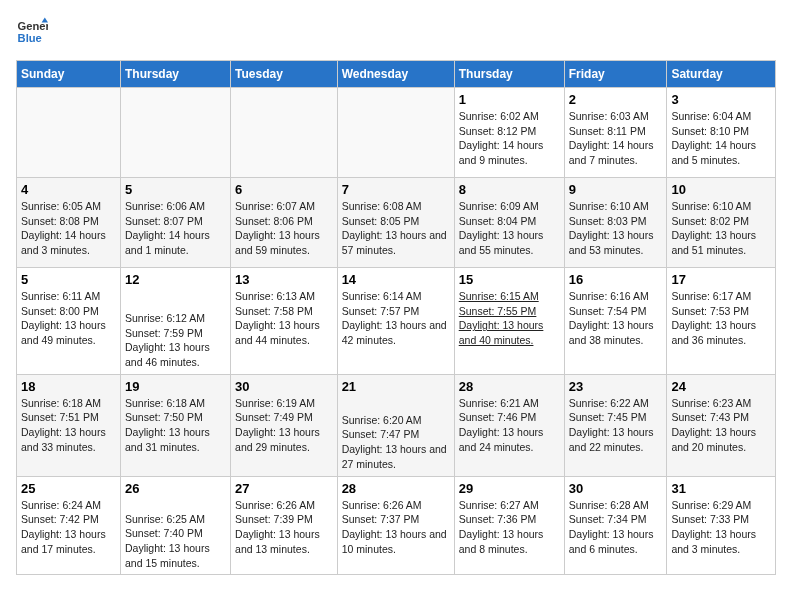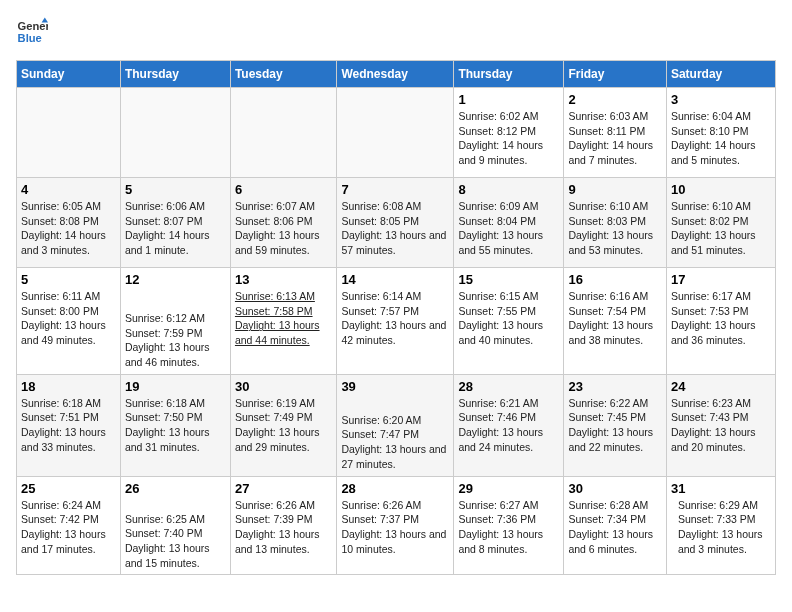--- a/index.html
+++ b/index.html
@@ -183,33 +183,33 @@
 Daylight: 13 hours and 49 minutes.</div>
         </td>
         <td>
           <span class="day-number">12</span>
           <div class="day-info" style="white-space: pre-line; margin-top: 24px;">Sunrise: 6:12 AM
 Sunset: 7:59 PM
 Daylight: 13 hours and 46 minutes.</div>
         </td>
         <td>
           <span class="day-number">13</span>
-          <div class="day-info" style="white-space: pre-line; text-decoration: underline;">Sunrise: 6:13 AM
+          <div class="day-info" style="white-space: pre-line;">Sunrise: 6:13 AM
 Sunset: 7:58 PM
 Daylight: 13 hours and 44 minutes.</div>
         </td>
         <td>
           <span class="day-number">14</span>
           <div class="day-info" style="white-space: pre-line;">Sunrise: 6:14 AM
 Sunset: 7:57 PM
 Daylight: 13 hours and 42 minutes.</div>
         </td>
         <td>
           <span class="day-number">15</span>
-          <div class="day-info" style="white-space: pre-line;">Sunrise: 6:15 AM
+          <div class="day-info" style="white-space: pre-line; text-decoration: underline;">Sunrise: 6:15 AM
 Sunset: 7:55 PM
 Daylight: 13 hours and 40 minutes.</div>
         </td>
         <td>
           <span class="day-number">16</span>
           <div class="day-info" style="white-space: pre-line;">Sunrise: 6:16 AM
 Sunset: 7:54 PM
 Daylight: 13 hours and 38 minutes.</div>
         </td>
         <td>
@@ -232,21 +232,21 @@
 Sunset: 7:50 PM
 Daylight: 13 hours and 31 minutes.</div>
         </td>
         <td>
           <span class="day-number">30</span>
           <div class="day-info" style="white-space: pre-line;">Sunrise: 6:19 AM
 Sunset: 7:49 PM
 Daylight: 13 hours and 29 minutes.</div>
         </td>
         <td>
-          <span class="day-number">39</span>
+          <span class="day-number">21</span>
           <div class="day-info" style="white-space: pre-line; margin-top: 19px;">Sunrise: 6:20 AM
 Sunset: 7:47 PM
 Daylight: 13 hours and 27 minutes.</div>
         </td>
         <td>
           <span class="day-number">28</span>
           <div class="day-info" style="white-space: pre-line;">Sunrise: 6:21 AM
 Sunset: 7:46 PM
 Daylight: 13 hours and 24 minutes.</div>
         </td>
@@ -295,19 +295,19 @@
 Daylight: 13 hours and 8 minutes.</div>
         </td>
         <td>
           <span class="day-number">30</span>
           <div class="day-info" style="white-space: pre-line;">Sunrise: 6:28 AM
 Sunset: 7:34 PM
 Daylight: 13 hours and 6 minutes.</div>
         </td>
         <td>
           <span class="day-number">31</span>
-          <div class="day-info" style="white-space: pre-line; margin-left: 7px;">Sunrise: 6:29 AM
+          <div class="day-info" style="white-space: pre-line;">Sunrise: 6:29 AM
 Sunset: 7:33 PM
 Daylight: 13 hours and 3 minutes.</div>
         </td>
       </tr>
     </tbody>
 </table>
 
 </body></html>

